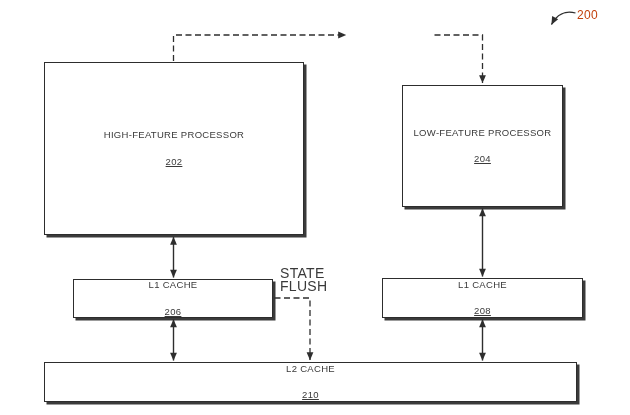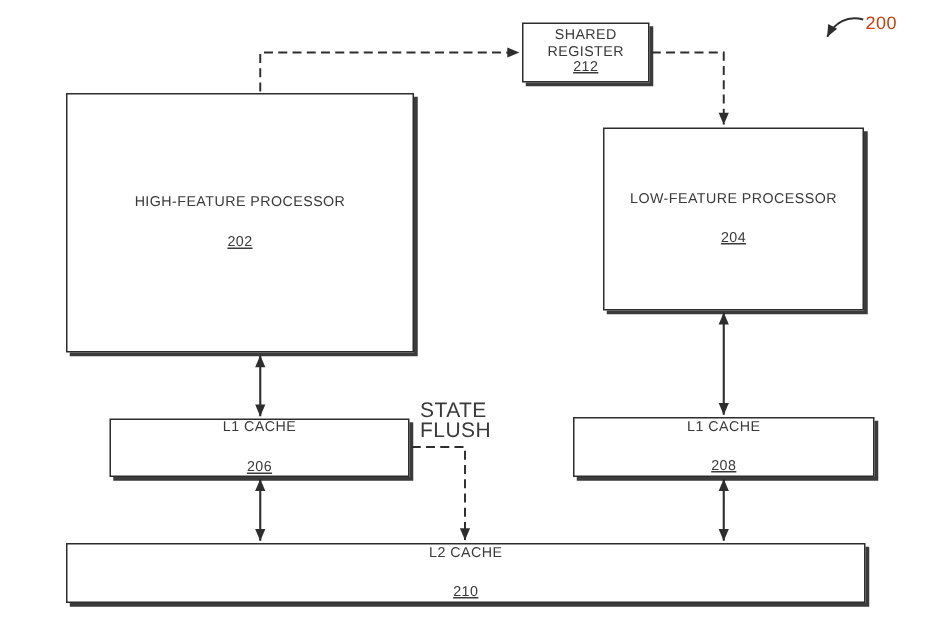--- a/index.html
+++ b/index.html
@@ -34,22 +34,22 @@
     letter-spacing: 0.3px;
     white-space: pre-wrap;
   }
   .box .ref {
     font-size: 9.5px;
     line-height: 12px;
     margin-top: 15px;
     text-decoration: underline;
     letter-spacing: 0.3px;
   }
-  .box-202 { left: 44px;  top: 62px;  width: 232px; height: 173px; }
-  .box-204 { left: 402px; top: 85px;  width: 174px; height: 122px; }
+  .box-202 { left: 44px;  top: 62px;  width: 260px; height: 173px; }
+  .box-204 { left: 402px; top: 85px;  width: 161px; height: 122px; }
   .box-206 { left: 73px;  top: 279px; width: 200px; height: 39px; }
   .box-208 { left: 382px; top: 278px; width: 201px; height: 40px; }
   .box-210 { left: 44px;  top: 362px; width: 533px; height: 40px; }
   .box-212 { left: 348px; top: 15px;  width: 85px;  height: 40px; padding: 1px 4px; }
   .box-212 .label { line-height: 10.5px; }
   .box-212 .ref   { line-height: 10.5px; margin-top: 0; }
 
   .state-flush {
     position: absolute;
     left: 280px;
@@ -101,24 +101,20 @@
   <div class="box box-202">
     <div class="label">HIGH-FEATURE PROCESSOR</div>
     <div class="ref">202</div>
   </div>
 
   <div class="box box-204">
     <div class="label">LOW-FEATURE PROCESSOR</div>
     <div class="ref">204</div>
   </div>
 
-  <div class="box box-212">
-    <div class="label">SHARED REGISTER</div>
-    <div class="ref">212</div>
-  </div>
 
   <div class="box box-206">
     <div class="label">L1 CACHE</div>
     <div class="ref">206</div>
   </div>
 
   <div class="box box-208">
     <div class="label">L1 CACHE</div>
     <div class="ref">208</div>
   </div>

